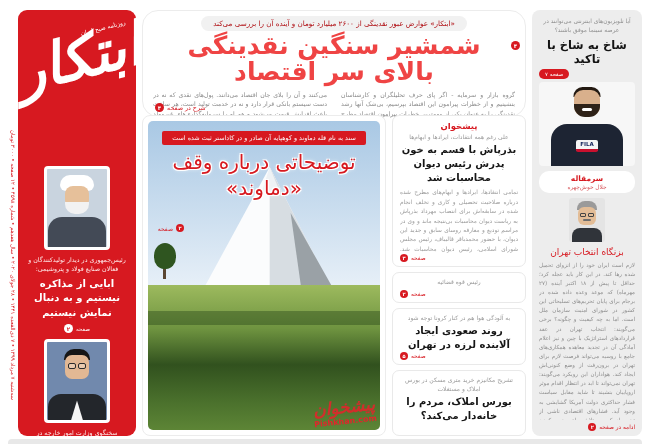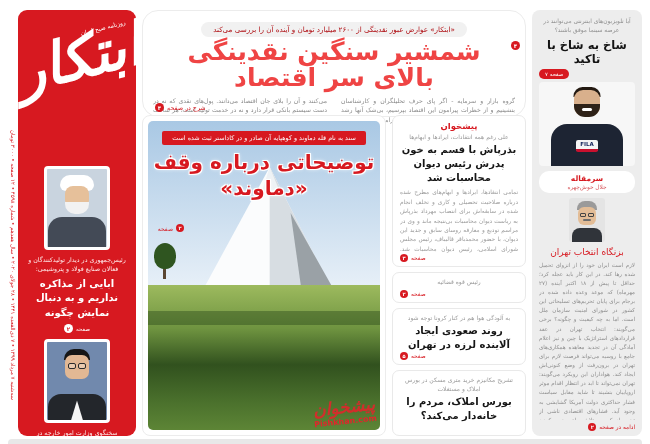--- a/index.html
+++ b/index.html
@@ -55,21 +55,21 @@
   .hair-m { position:absolute; top:7px; left:50%; transform:translateX(-50%); width:26px; height:11px; background:#161616; border-radius:10px 10px 0 0; }
   .face-m { position:absolute; top:13px; left:50%; transform:translateX(-50%); width:24px; height:24px; background:#e2b894; border-radius:7px; }
   .glasses { position:absolute; top:21px; left:50%; transform:translateX(-50%); width:22px; height:6px; display:flex; gap:2px; justify-content:center; }
   .glasses span { width:8px; height:6px; border:1px solid #2b2b2b; border-radius:2px; background:rgba(255,255,255,.25); }
   .suit { position:absolute; bottom:0; left:50%; transform:translateX(-50%); width:58px; height:26px; background:#23262b; border-radius:13px 13px 0 0; }
   .shirt { position:absolute; bottom:0; left:50%; transform:translateX(-50%); width:12px; height:20px; background:#f5f5f5; clip-path:polygon(50% 0,100% 100%,0 100%); }
   
   .lead-box {
     position:absolute; left:142px; top:10px; width:384px; height:107px;
     background:#fff; border:1px solid #ececec; border-radius:16px;
-    padding:6px 10px 4px 10px; text-align:center;
+    padding:0 10px 4px 10px; text-align:center;
   }
   .lead-kicker {
     display:inline-block; background:#f1f1f1; color:#b01116;
     font-size:7.2px; padding:3px 12px; border-radius:9px;
   }
   .lead-headline { font-size:25px; font-weight:800; color:#ef4444; margin-top:2px; line-height:1.05; }
   .lead-dot { position:absolute; right:5px; top:30px; }
   .circle-r {
     width:9px; height:9px; border-radius:50%; background:#d71920; color:#fff;
     font-size:5.5px; font-weight:bold; display:flex; align-items:center; justify-content:center;
@@ -95,21 +95,21 @@
   .hedge { position:absolute; bottom:34%; left:0; width:100%; height:14px; background:#24401666; }
   .tree-top { position:absolute; bottom:52%; left:6px; width:22px; height:26px; background:#2f5520; border-radius:50% 50% 45% 45%; }
   .tree-trunk { position:absolute; bottom:49%; left:15px; width:3px; height:12px; background:#5a4632; }
   .photo-strip {
     position:absolute; top:10px; left:14px; right:14px;
     background:#d71920; color:#fff; font-size:6.4px; text-align:center;
     padding:3px 2px; border-radius:2px;
   }
   .photo-headline {
     position:absolute; top:28px; left:0; width:100%; text-align:center;
-    font-weight:700; color:#d71920; line-height:1.3;
+    font-weight:400; color:#d71920; line-height:1.3;
     text-shadow:-1px -1px 0 #fff, 1px -1px 0 #fff, -1px 1px 0 #fff, 1px 1px 0 #fff, 0 0 4px #fff;
   }
   .photo-headline .l1 { font-size:20px; display:block; }
   .photo-headline .l2 { font-size:20px; display:block; }
   .photo-badge { position:absolute; top:103px; right:196px; display:flex; align-items:center; gap:3px; color:#d71920; font-size:6px; }
   .watermark { position:absolute; right:4px; bottom:4px; text-align:center; transform:rotate(-6deg); }
   .watermark .fa { font-size:17px; font-weight:bold; font-style:italic; color:#e0262b; opacity:.9; }
   .watermark .en { font-size:8px; color:#e0262b; font-weight:bold; }
   
   .pk-col { position:absolute; left:392px; top:115px; width:134px; height:321px; display:flex; flex-direction:column; gap:5px; }
@@ -166,21 +166,21 @@
   </div>
 
   <div class="red-item">
     <div class="red-photo p-bg-rouhani">
       <div class="turban"></div>
       <div class="face"></div>
       <div class="beard-w"></div>
       <div class="robe"></div>
     </div>
     <div class="red-kicker">رئیس‌جمهوری در دیدار تولیدکنندگان و فعالان صنایع فولاد و پتروشیمی:</div>
-    <div class="red-headline">ابایی از مذاکره نداریم و به دنبال نمایش چگونه</div>
+    <div class="red-headline">ابایی از مذاکره نیستیم و به دنبال نمایش نیستیم</div>
     <div class="red-badge">
       <span class="word">صفحه</span>
       <span class="circle-w">۲</span>
     </div>
   </div>
 
   <div class="red-item">
     <div class="red-photo p-bg-mousavi">
       <div class="hair-m"></div>
       <div class="face-m"></div>

